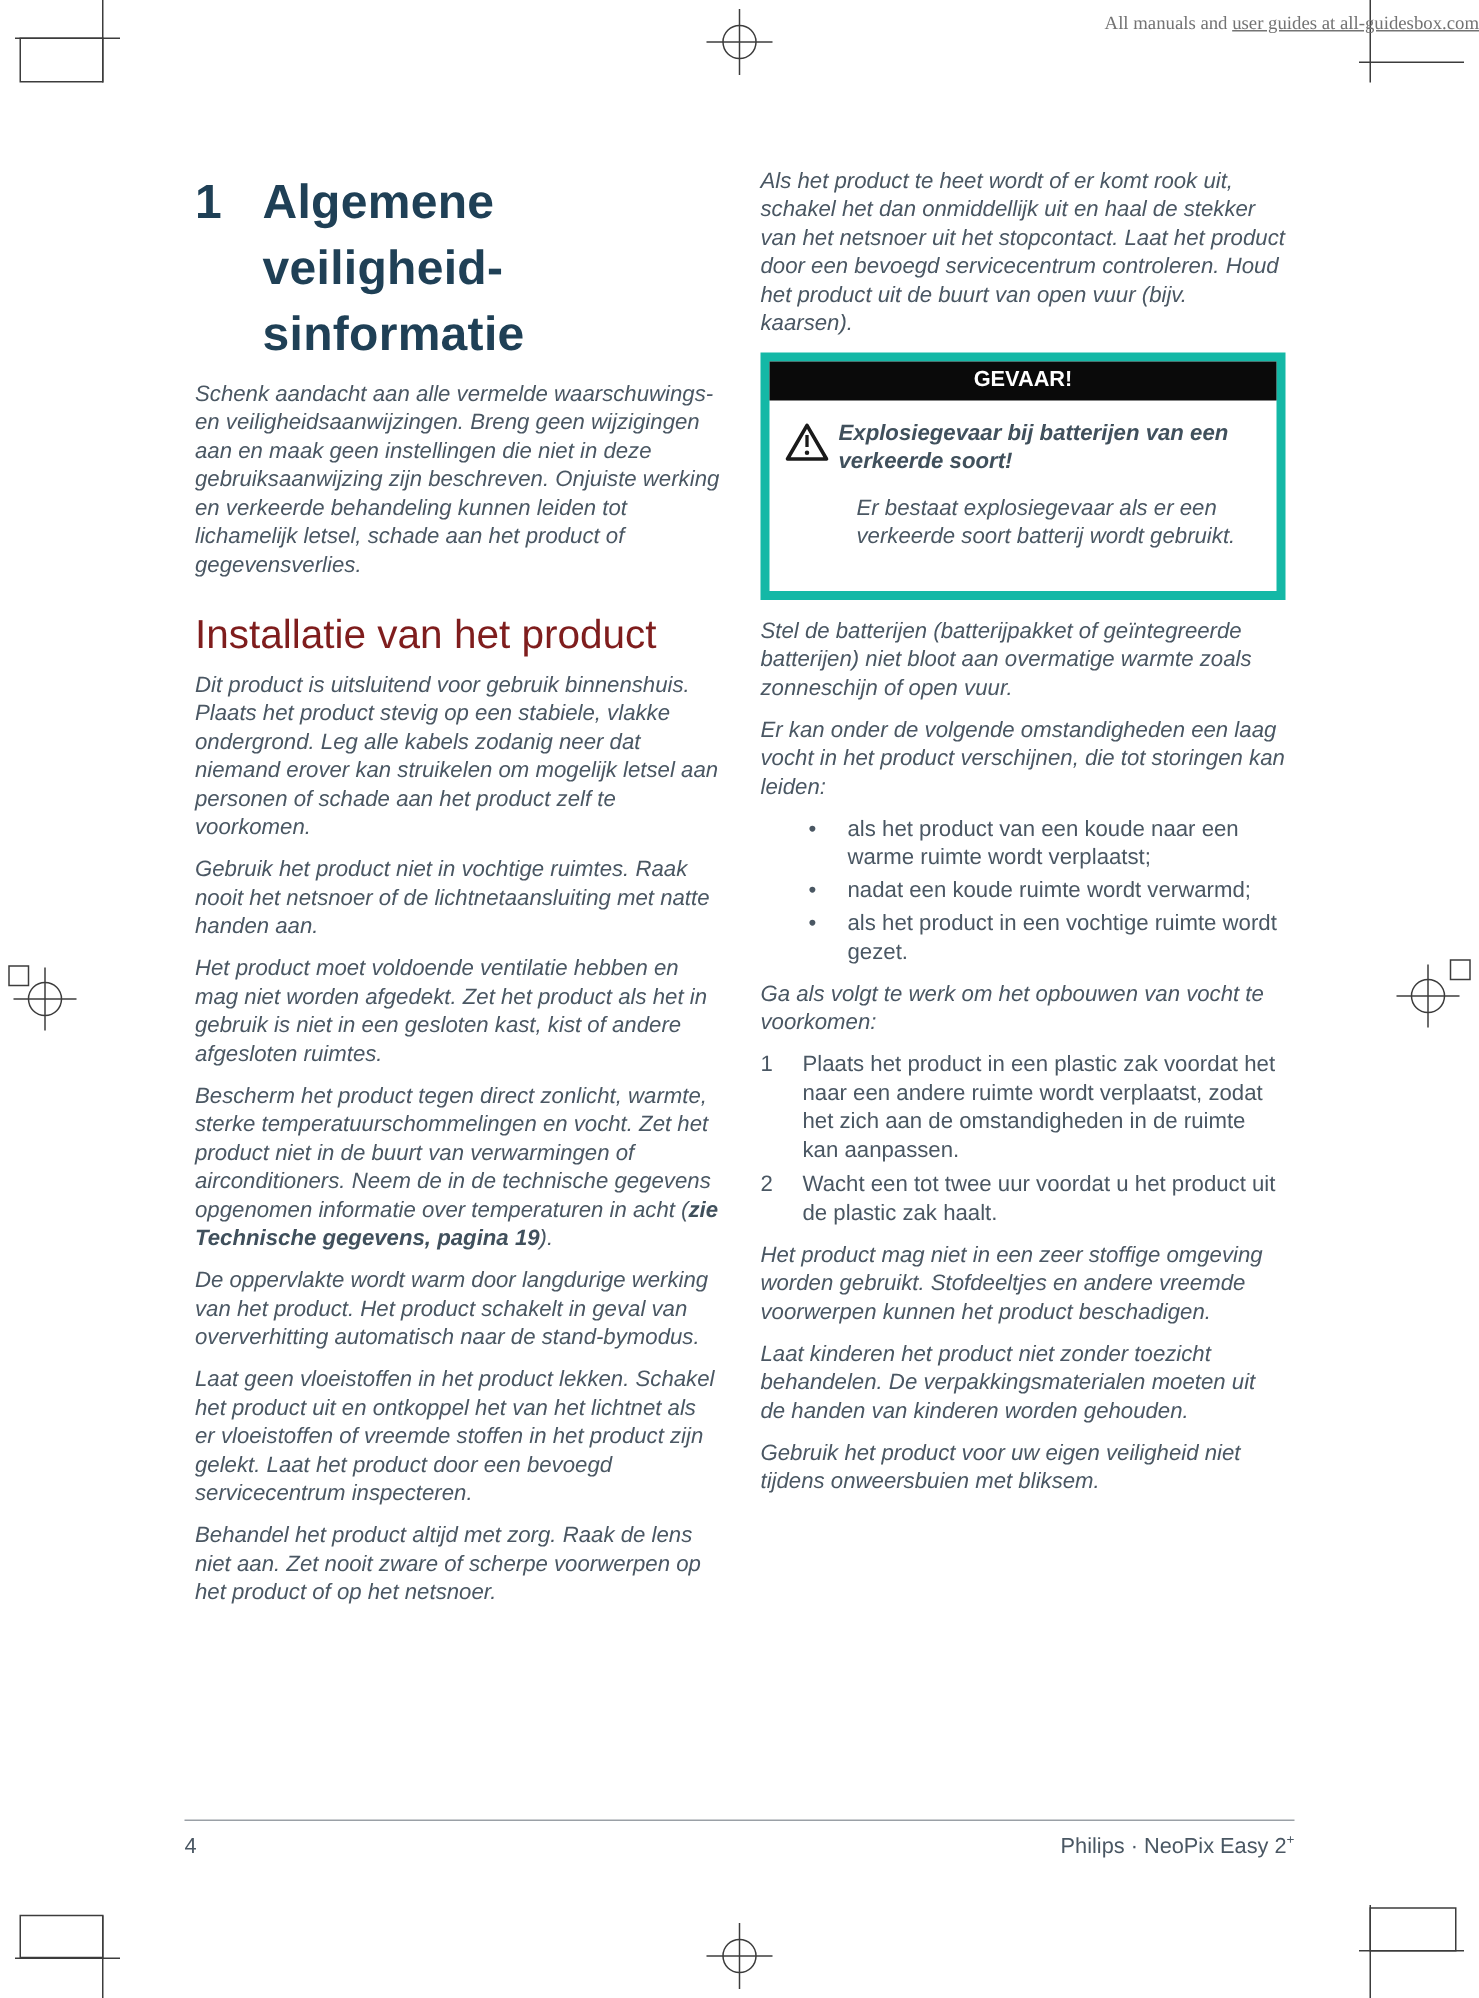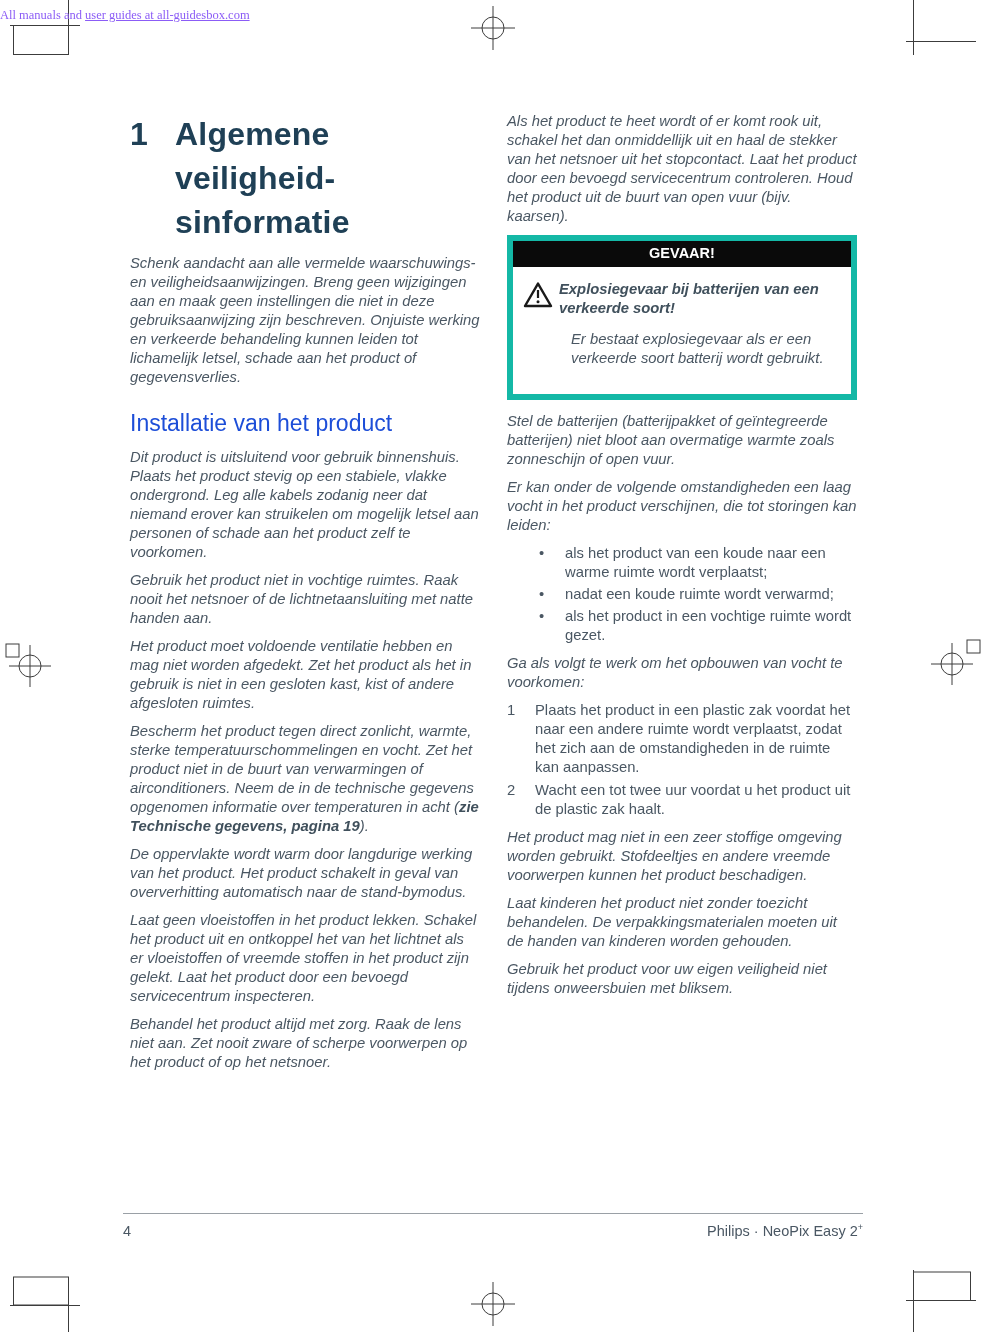--- a/index.html
+++ b/index.html
@@ -8,38 +8,38 @@
     position:relative;
     width:986px; height:1332px;
     background:#ffffff;
     font-family:"Liberation Sans","DejaVu Sans",sans-serif;
     color:#4a5763;
     overflow:hidden;
   }
   .marks-svg { position:absolute; top:0; left:0; width:986px; height:1332px; pointer-events:none; }
   .watermark {
     position:absolute; top:8px; left:0; width:100%;
-    text-align:left;
+    text-align:right;
     font-family:"Liberation Serif","DejaVu Serif",serif;
-    font-size:12.5px; color:#8b5cf6;
+    font-size:12.5px; color:#737373;
   }
   .watermark .uline { text-decoration:underline; }
 
   .content { position:absolute; top:112px; left:130px; width:727px; display:flex; gap:27px; align-items:flex-start; }
   .col { width:350px; font-size:14.8px; line-height:19px; }
   .col p { margin:0 0 9px;font-style:italic; }
 
   .chapter { display:flex; margin:0 0 10px; color:#1f4056; }
   .chapter-num { width:45px; font-size:32px; line-height:44px; font-weight:600; }
   .chapter-title { font-size:32px; line-height:44px; font-weight:600; letter-spacing:0.2px; }
   .chapter-title .tline { display:block; }
 
   .section-title {
-    font-size:23px; line-height:28px; font-weight:500;
-    color:#1d4ed8; margin:22px 0 11px;
+    font-size:27px; line-height:28px; font-weight:500;
+    color:#7f1d1d; margin:22px 0 11px;
   }
 
   strong.xref { font-weight:bold; color:#40505c; }
 
   .danger-box { border:6px solid #14b8a6; margin:3px 0 12px; }
   .danger-header {
     background:#0a0a0a; color:#ffffff; font-weight:bold;
     text-align:center; font-size:14.5px; padding:3px 0 4px;
   }
   .danger-body { display:flex; padding:13px 12px 14px 10px; }

